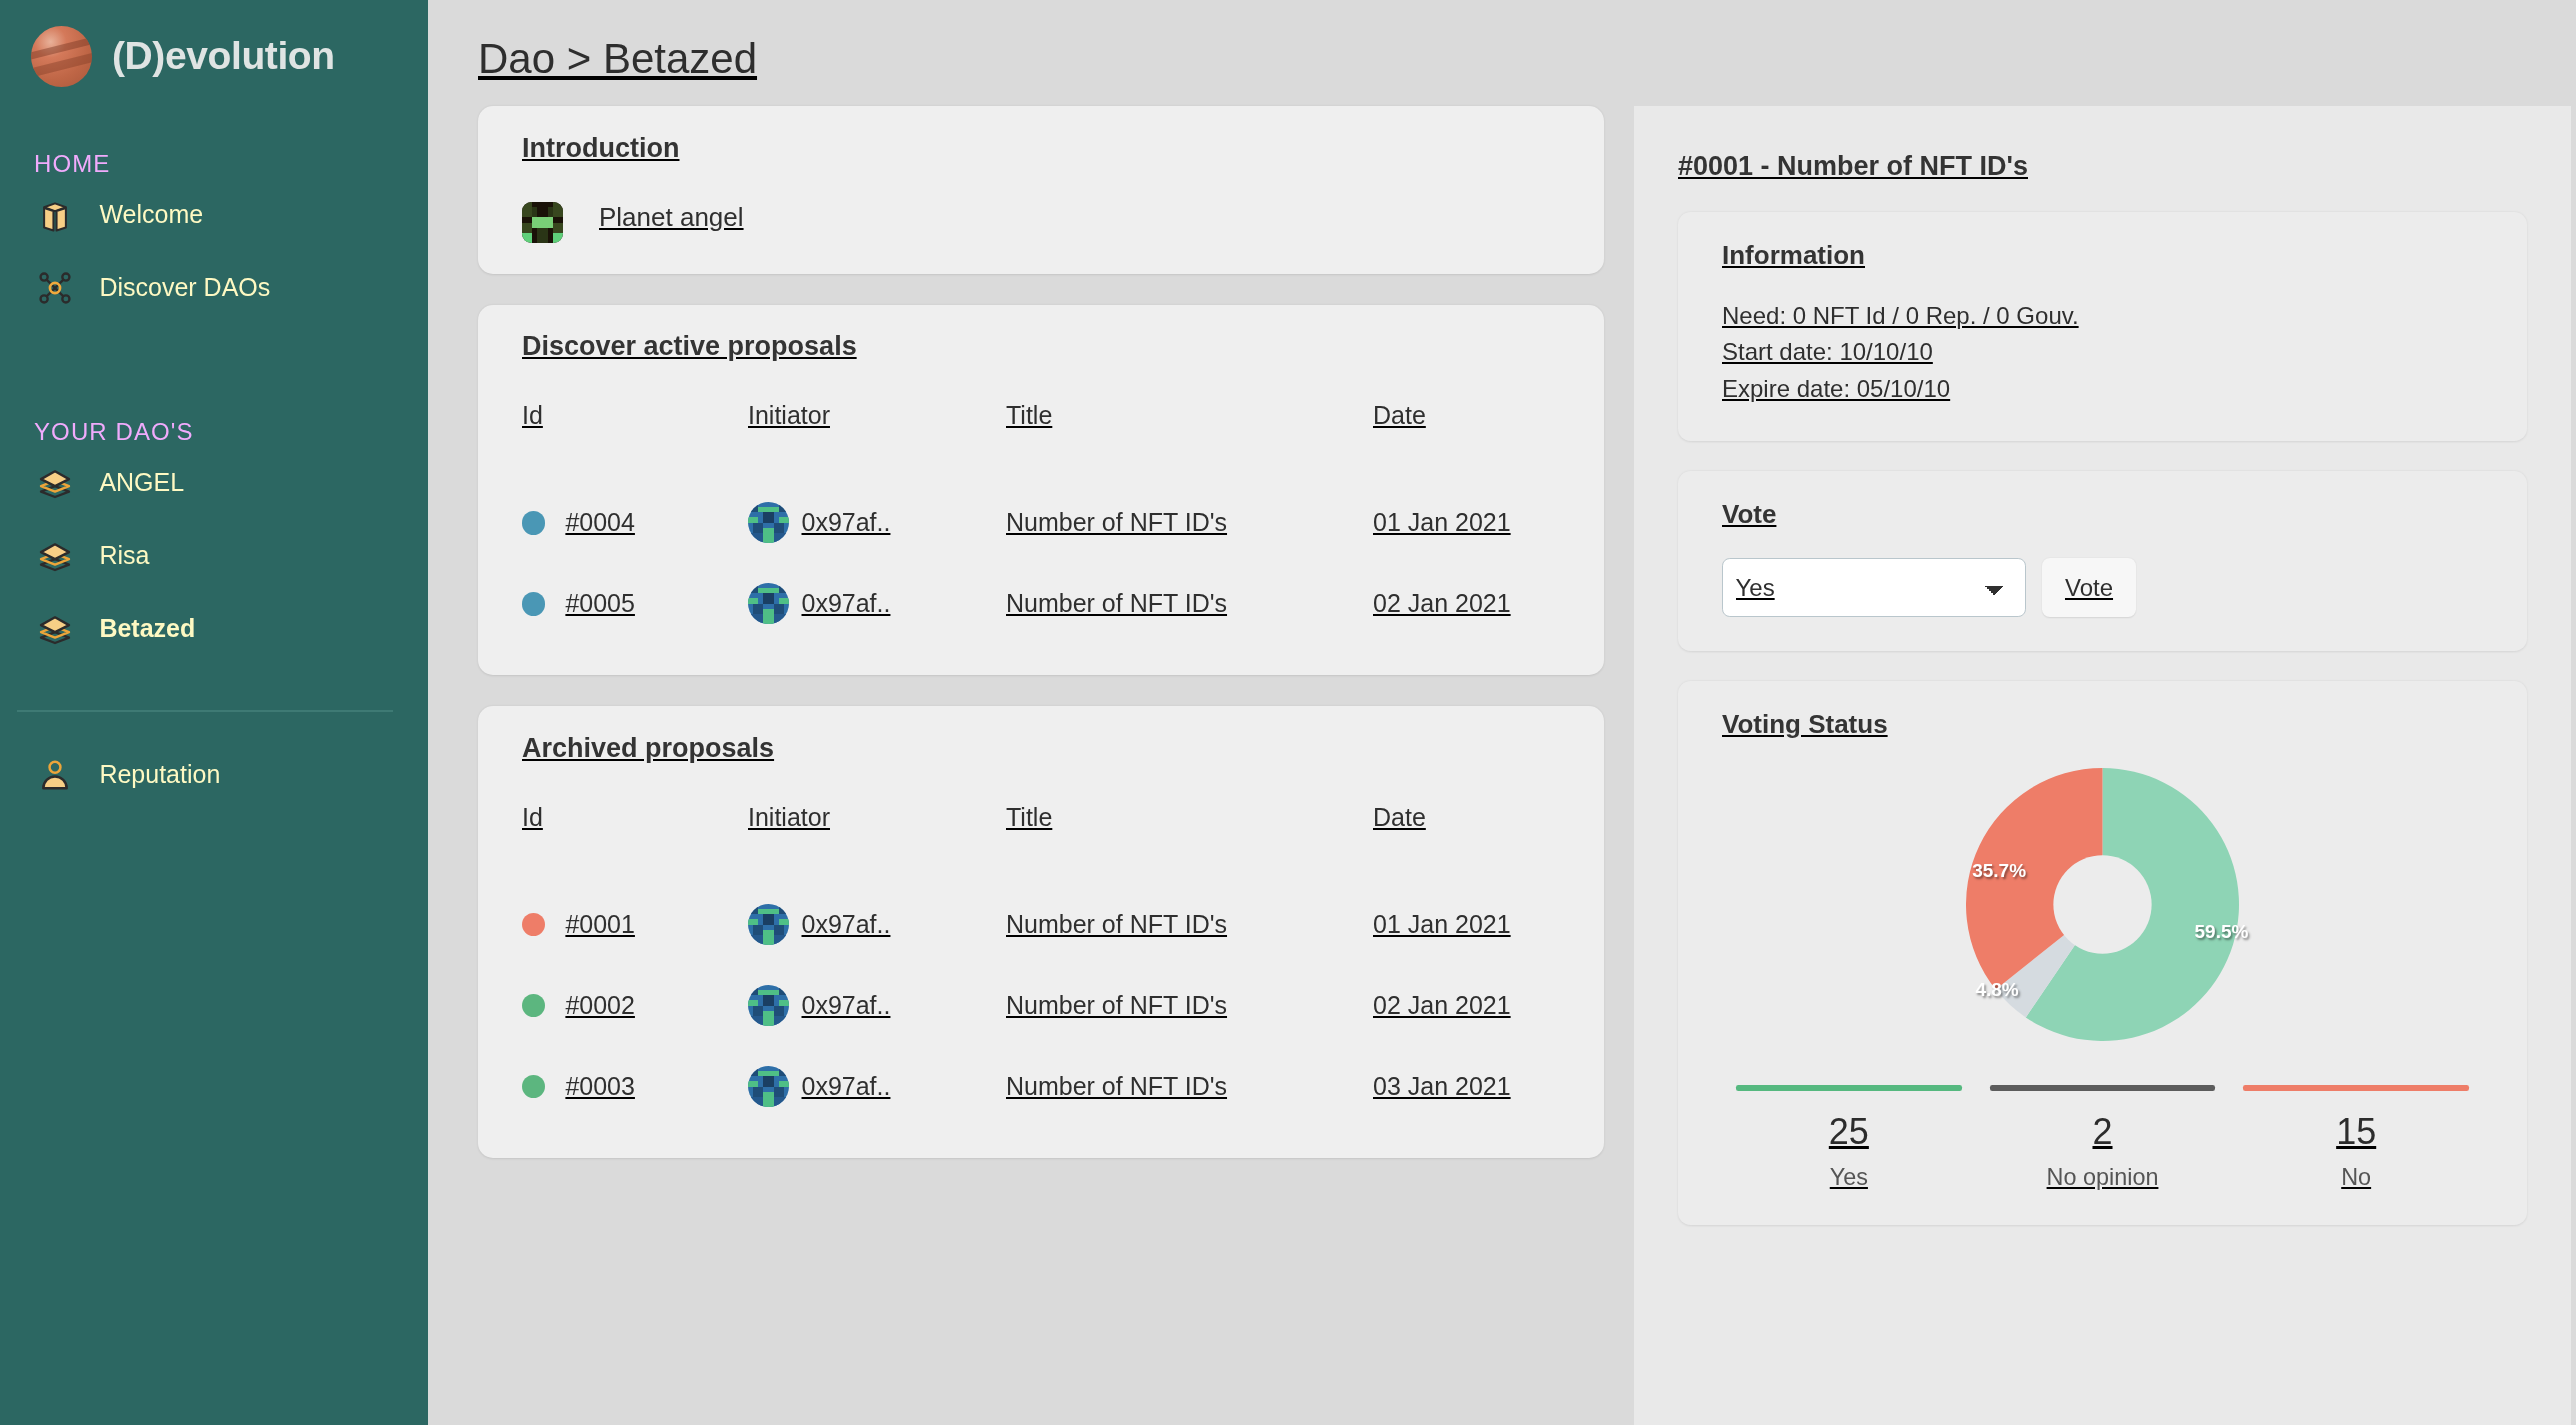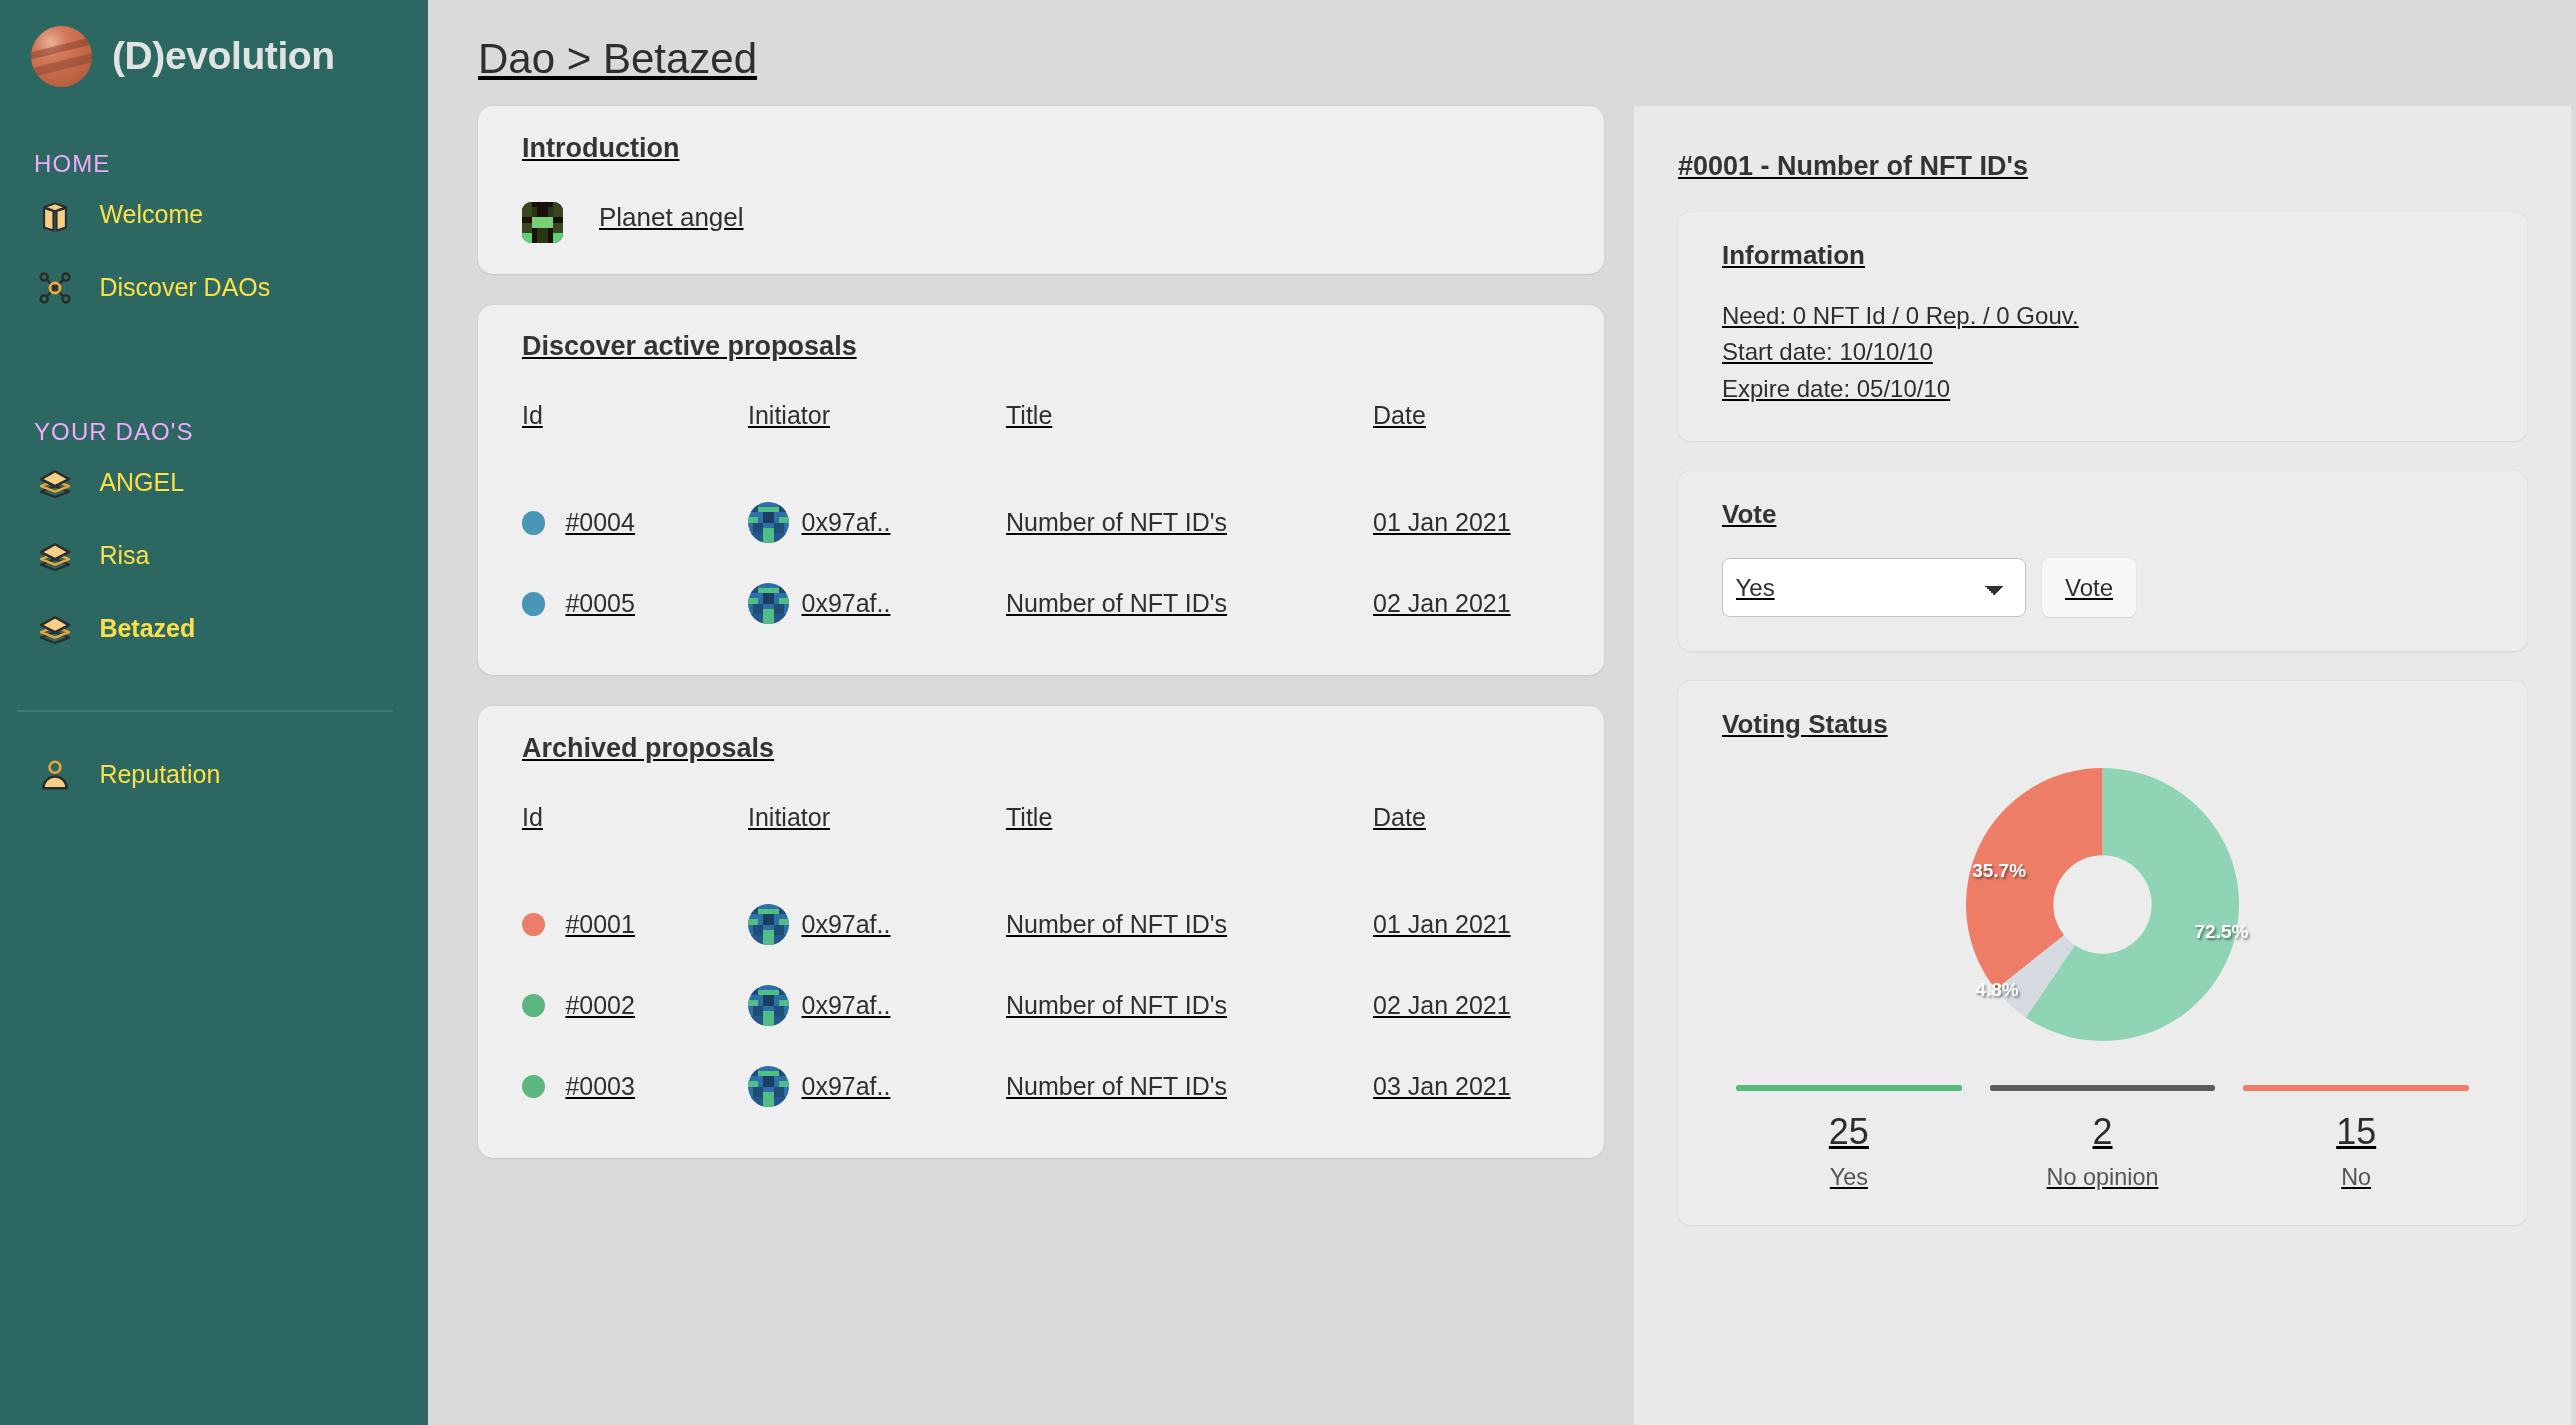--- a/index.html
+++ b/index.html
@@ -49,21 +49,21 @@
   .nav-section-label {
     font-size: 24px; color: #f0abfc; letter-spacing: 1.1px;
     padding: 58px 0 0 34px; font-weight: 400;
   }
   .nav-section-label.dao { padding-top: 94px; }
 
   .nav-item {
     display: flex; align-items: center; gap: 23.4px;
     padding: 0 0 0 34px; height: 73px; cursor: pointer;
   }
-  .nav-item .nav-label { font-size: 25px; color: #fde047; white-space: nowrap; }
+  .nav-item .nav-label { font-size: 25px; color: #fef9c3; white-space: nowrap; }
   .nav-item.active .nav-label { font-weight: 700; }
   .nav-icon { width: 42px; height: 42px; flex: 0 0 42px; display:block; }
 
   .sidebar-divider {
     height: 1.6px; background: #3e7a74; margin: 45px 35px 0 17px;
   }
 
   
   .main {
     flex: 1; position: relative;
@@ -522,21 +522,21 @@
             <div class="donut-wrap">
               <div class="donut">
                 <svg viewBox="0 0 100 100" width="273" height="273">
                   <g id="donut-slices">
                       <path d="M 50 50 L 50 0 A 50 50 0 1 1 21.895831107393484 91.3540287137281 Z" fill="#8ed4b5"></path>
                       <path d="M 50 50 L 21.895831107393484 91.3540287137281 A 50 50 0 0 1 10.880459471170596 81.13938902440563 Z" fill="#d5dbe0"></path>
                       <path d="M 50 50 L 10.880459471170596 81.13938902440563 A 50 50 0 0 1 49.99999999999999 0 Z" fill="#ee7d68"></path>
                     </g>
                   <circle cx="50" cy="50" r="18" fill="#ececec"></circle>
                 </svg>
-                <span class="slice-label lbl-yes">72.5%</span>
+                <span class="slice-label lbl-yes">59.5%</span>
                 <span class="slice-label lbl-none">4.8%</span>
                 <span class="slice-label lbl-no">35.7%</span>
               </div>
             </div>
 
             <div class="tally">
               <div class="tally-col">
                 <div class="tally-bar" id="bar-yes" style="background: rgb(85, 184, 127);"></div>
                 <div class="tally-count">25</div>
                 <div class="tally-label">Yes</div>

